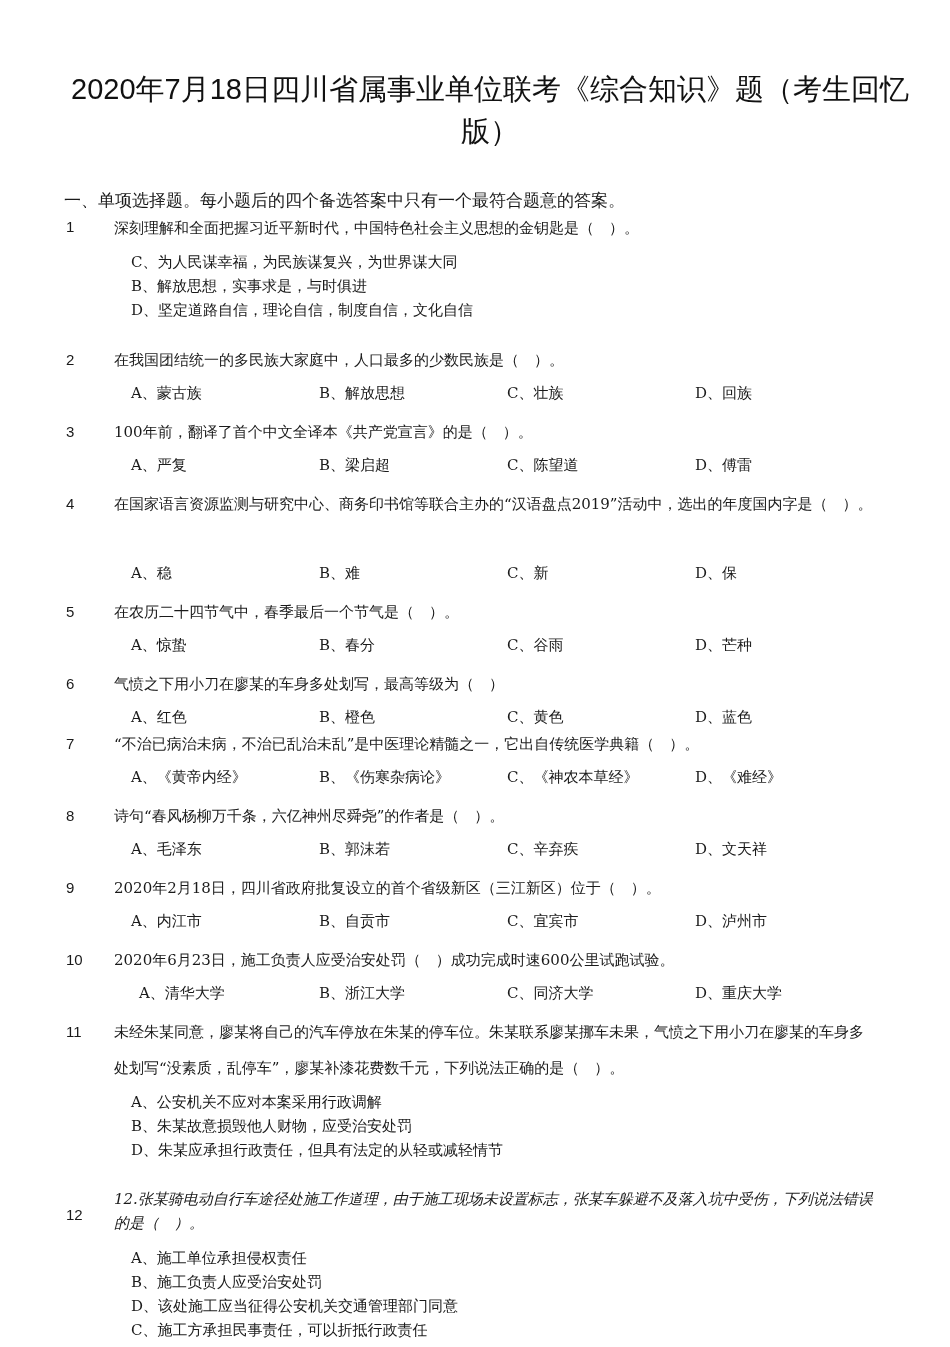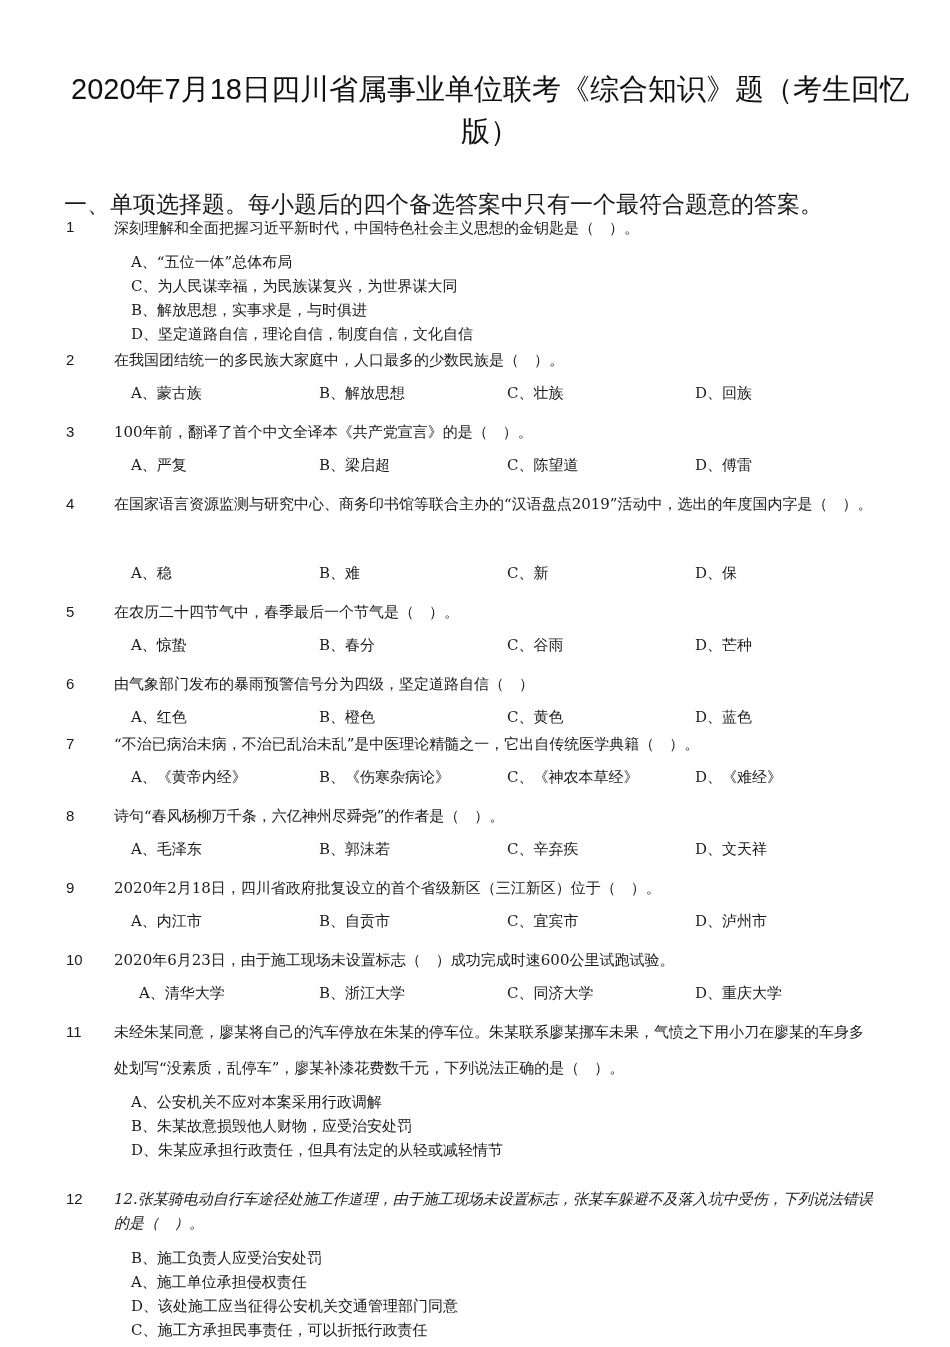--- a/index.html
+++ b/index.html
@@ -1,42 +1,41 @@
 <!DOCTYPE html>
 <html><head>
 <meta charset="utf-8">
 <style>
   html, body { margin: 0; padding: 0; background: #ffffff; }
   body { width: 950px; height: 1347px; position: relative; overflow: hidden;
          font-family: "DejaVu Serif", "Liberation Serif", serif; color: #1a1a1a; }
   .title { position: absolute; left: 60px; width: 860px; top: 68px;
            font-family: "Liberation Sans", "DejaVu Sans", sans-serif;
            font-size: 29px; line-height: 42px; text-align: center; color: #111; }
-  .section { position: absolute; left: 64px; top: 189px; font-size: 23px; }
+  .section { position: absolute; left: 64px; top: 189px; font-size: 17px; }
   .q { position: absolute; left: 64px; width: 820px; font-size: 15px; }
   .qnum { position: absolute; left: 2px; font-family: "Liberation Sans", sans-serif; font-size: 15px; }
   .qtext { position: absolute; left: 50px; width: 760px; line-height: 36px; }
   .qtext.tight { line-height: 24px; font-style: italic; }
   .opts-row { position: absolute; left: 67px; width: 760px; height: 22px; }
   .opts-row span { position: absolute; top: 0; white-space: nowrap; }
   .opts-col { position: absolute; left: 67px; line-height: 24px; }
   .opts-col div { white-space: nowrap; }
 </style>
 </head>
 <body>
 
 <div>
   <div class="title">2020年7月18日四川省属事业单位联考《综合知识》题（考生回忆版）</div>
   <div class="section">一、单项选择题。每小题后的四个备选答案中只有一个最符合题意的答案。</div>
 
   <div class="q" style="top:212px">
     <span class="qnum" style="top:6px">1</span>
     <div class="qtext" style="top:-2px">深刻理解和全面把握习近平新时代，中国特色社会主义思想的金钥匙是（　）。</div>
     <div class="opts-col" style="top:38px">
-      <div>A、“五位一体”总体布局</div>
       <div>C、为人民谋幸福，为民族谋复兴，为世界谋大同</div>
       <div>B、解放思想，实事求是，与时俱进</div>
       <div>D、坚定道路自信，理论自信，制度自信，文化自信</div>
     </div>
   </div>
 
   <div class="q" style="top:348px">
     <span class="qnum" style="top:3px">2</span>
     <div class="qtext" style="top:-6px">在我国团结统一的多民族大家庭中，人口最多的少数民族是（　）。</div>
     <div class="opts-row" style="top:36px">
@@ -75,21 +74,21 @@
     <div class="opts-row" style="top:36px">
       <span style="left:0">A、惊蛰</span>
       <span style="left:188px">B、春分</span>
       <span style="left:376px">C、谷雨</span>
       <span style="left:564px">D、芒种</span>
     </div>
   </div>
 
   <div class="q" style="top:672px">
     <span class="qnum" style="top:3px">6</span>
-    <div class="qtext" style="top:-6px">由气象部门发布的暴雨预警信号分为四级，坚定道路自信（　）</div>
+    <div class="qtext" style="top:-6px">气愤之下用小刀在廖某的车身多处划写，最高等级为（　）</div>
     <div class="opts-row" style="top:36px">
       <span style="left:0">A、红色</span>
       <span style="left:188px">B、橙色</span>
       <span style="left:376px">C、黄色</span>
       <span style="left:564px">D、蓝色</span>
     </div>
   </div>
 
   <div class="q" style="top:732px">
     <span class="qnum" style="top:3px">7</span>
@@ -119,42 +118,42 @@
     <div class="opts-row" style="top:36px">
       <span style="left:0">A、内江市</span>
       <span style="left:188px">B、自贡市</span>
       <span style="left:376px">C、宜宾市</span>
       <span style="left:564px">D、泸州市</span>
     </div>
   </div>
 
   <div class="q" style="top:948px">
     <span class="qnum" style="top:3px">10</span>
-    <div class="qtext" style="top:-6px">2020年6月23日，由于施工现场未设置标志（　）成功完成时速600公里试跑试验。</div>
+    <div class="qtext" style="top:-6px">2020年6月23日，施工负责人应受治安处罚（　）成功完成时速600公里试跑试验。</div>
     <div class="opts-row" style="top:36px">
       <span style="left:8px">A、清华大学</span>
       <span style="left:188px">B、浙江大学</span>
       <span style="left:376px">C、同济大学</span>
       <span style="left:564px">D、重庆大学</span>
     </div>
   </div>
 
   <div class="q" style="top:1020px">
     <span class="qnum" style="top:3px">11</span>
     <div class="qtext" style="top:-6px">未经朱某同意，廖某将自己的汽车停放在朱某的停车位。朱某联系廖某挪车未果，气愤之下用小刀在廖某的车身多处划写“没素质，乱停车”，廖某补漆花费数千元，下列说法正确的是（　）。</div>
     <div class="opts-col" style="top:70px">
       <div>A、公安机关不应对本案采用行政调解</div>
       <div>B、朱某故意损毁他人财物，应受治安处罚</div>
       <div>D、朱某应承担行政责任，但具有法定的从轻或减轻情节</div>
     </div>
   </div>
 
   <div class="q" style="top:1190px">
-    <span class="qnum" style="top:0px">12</span>
+    <span class="qnum" style="top:16px">12</span>
     <div class="qtext tight" style="top:-3px">12.张某骑电动自行车途径处施工作道理，由于施工现场未设置标志，张某车躲避不及落入坑中受伤，下列说法错误的是（　）。</div>
     <div class="opts-col" style="top:56px">
+      <div>A、施工单位承担侵权责任</div>
       <div>B、施工负责人应受治安处罚</div>
-      <div>A、施工单位承担侵权责任</div>
       <div>D、该处施工应当征得公安机关交通管理部门同意</div>
       <div>C、施工方承担民事责任，可以折抵行政责任</div>
     </div>
   </div>
 </div>
 
 </body></html>

